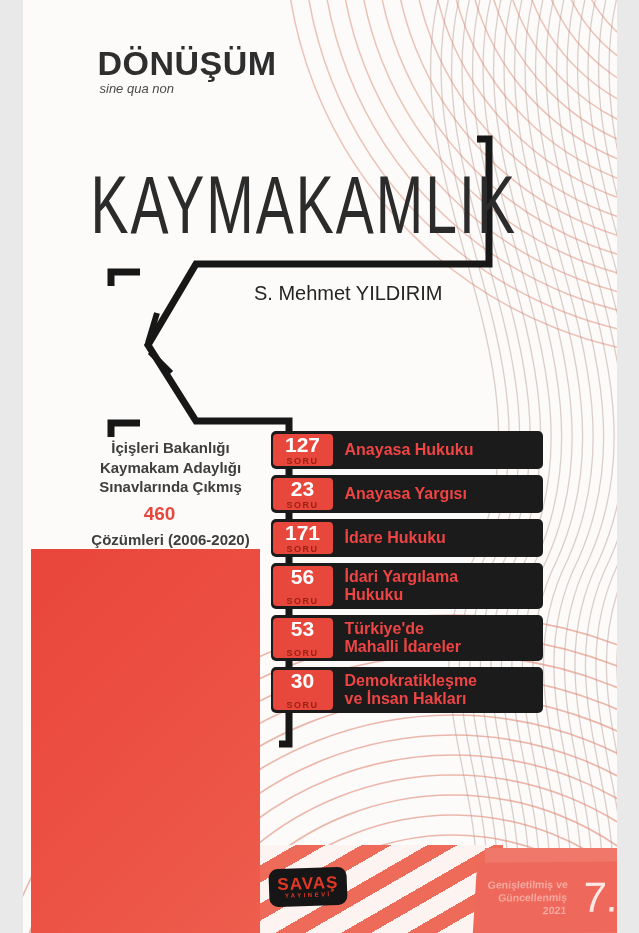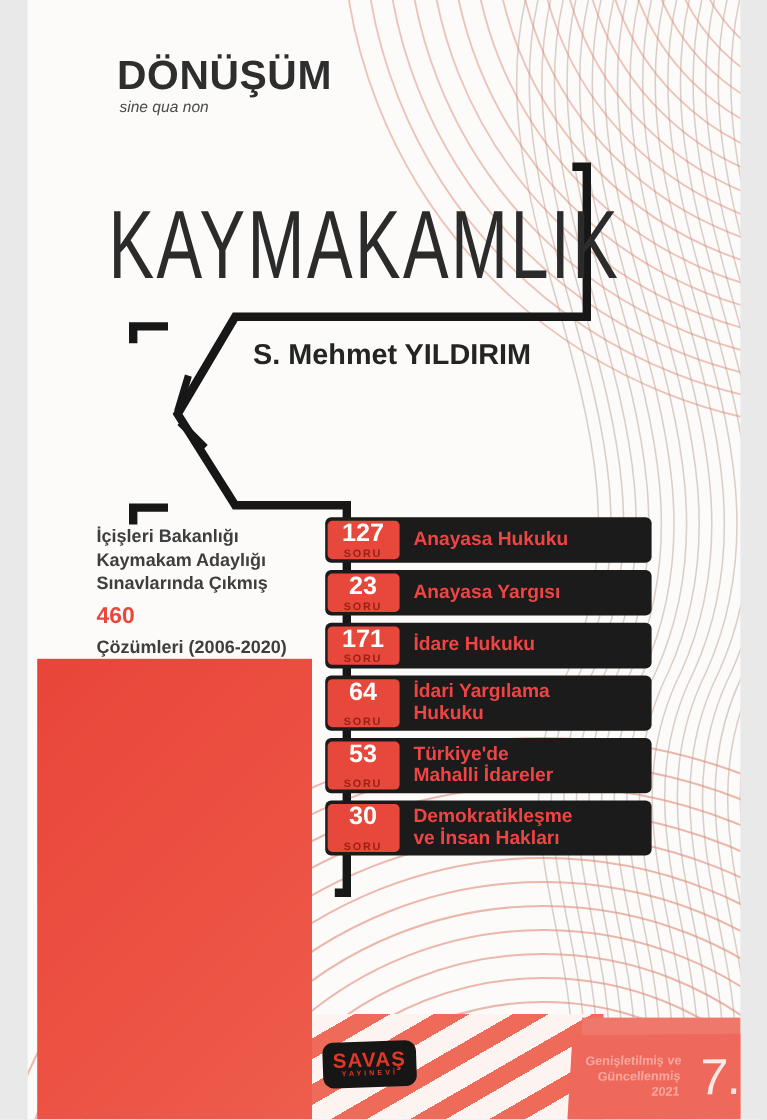--- a/index.html
+++ b/index.html
@@ -32,26 +32,26 @@
   .brand-name{font-size:34px;font-weight:bold;letter-spacing:.5px;}
   .brand-tag{font-size:13px;font-style:italic;color:#4a4a4a;margin-top:-2px;margin-left:2px;}
   
   .book-title{
     position:absolute;left:68px;top:158px;z-index:4;
     font-size:57px;font-weight:100;letter-spacing:2px;color:#2b2b2b;
     transform:scaleY(1.42);transform-origin:left top;white-space:nowrap;
   }
   .author{
     position:absolute;right:174px;top:282px;z-index:4;
-    font-size:24px;font-weight:bold;color:#242424;white-space:nowrap;
+    font-size:20px;font-weight:normal;color:#242424;white-space:nowrap;
   }
   
   .exam-info{
     position:absolute;left:58px;top:438px;width:180px;z-index:4;
-    text-align:left;color:#3e3e3e;font-size:15px;font-weight:bold;line-height:19.5px;
+    text-align:center;color:#3e3e3e;font-size:15px;font-weight:bold;line-height:19.5px;
   }
   .exam-count{font-size:19px;font-weight:bold;color:#e8473b;line-height:33px;padding-right:22px;}
   .exam-sub1{padding-right:12px;}
   
   .subjects{position:absolute;left:248px;top:431px;width:272px;z-index:4;}
   .subject-row{position:relative;margin-bottom:6px;}
   .subject-row.short{height:38px;}
   .subject-row.tall{height:46px;}
   .subject-panel{
     position:absolute;left:0;top:0;right:0;bottom:0;background:#1b1b1b;border-radius:5px;
@@ -229,21 +229,21 @@
       <div class="count-box">
         <div class="count-num">171</div>
         <div class="count-unit">SORU</div>
       </div>
     </div>
 
     <div class="subject-row tall">
       <div class="subject-panel">İdari Yargılama
 Hukuku</div>
       <div class="count-box">
-        <div class="count-num">64</div>
+        <div class="count-num">56</div>
         <div class="count-unit">SORU</div>
       </div>
     </div>
 
     <div class="subject-row tall">
       <div class="subject-panel">Türkiye'de
 Mahalli İdareler</div>
       <div class="count-box">
         <div class="count-num">53</div>
         <div class="count-unit">SORU</div>

